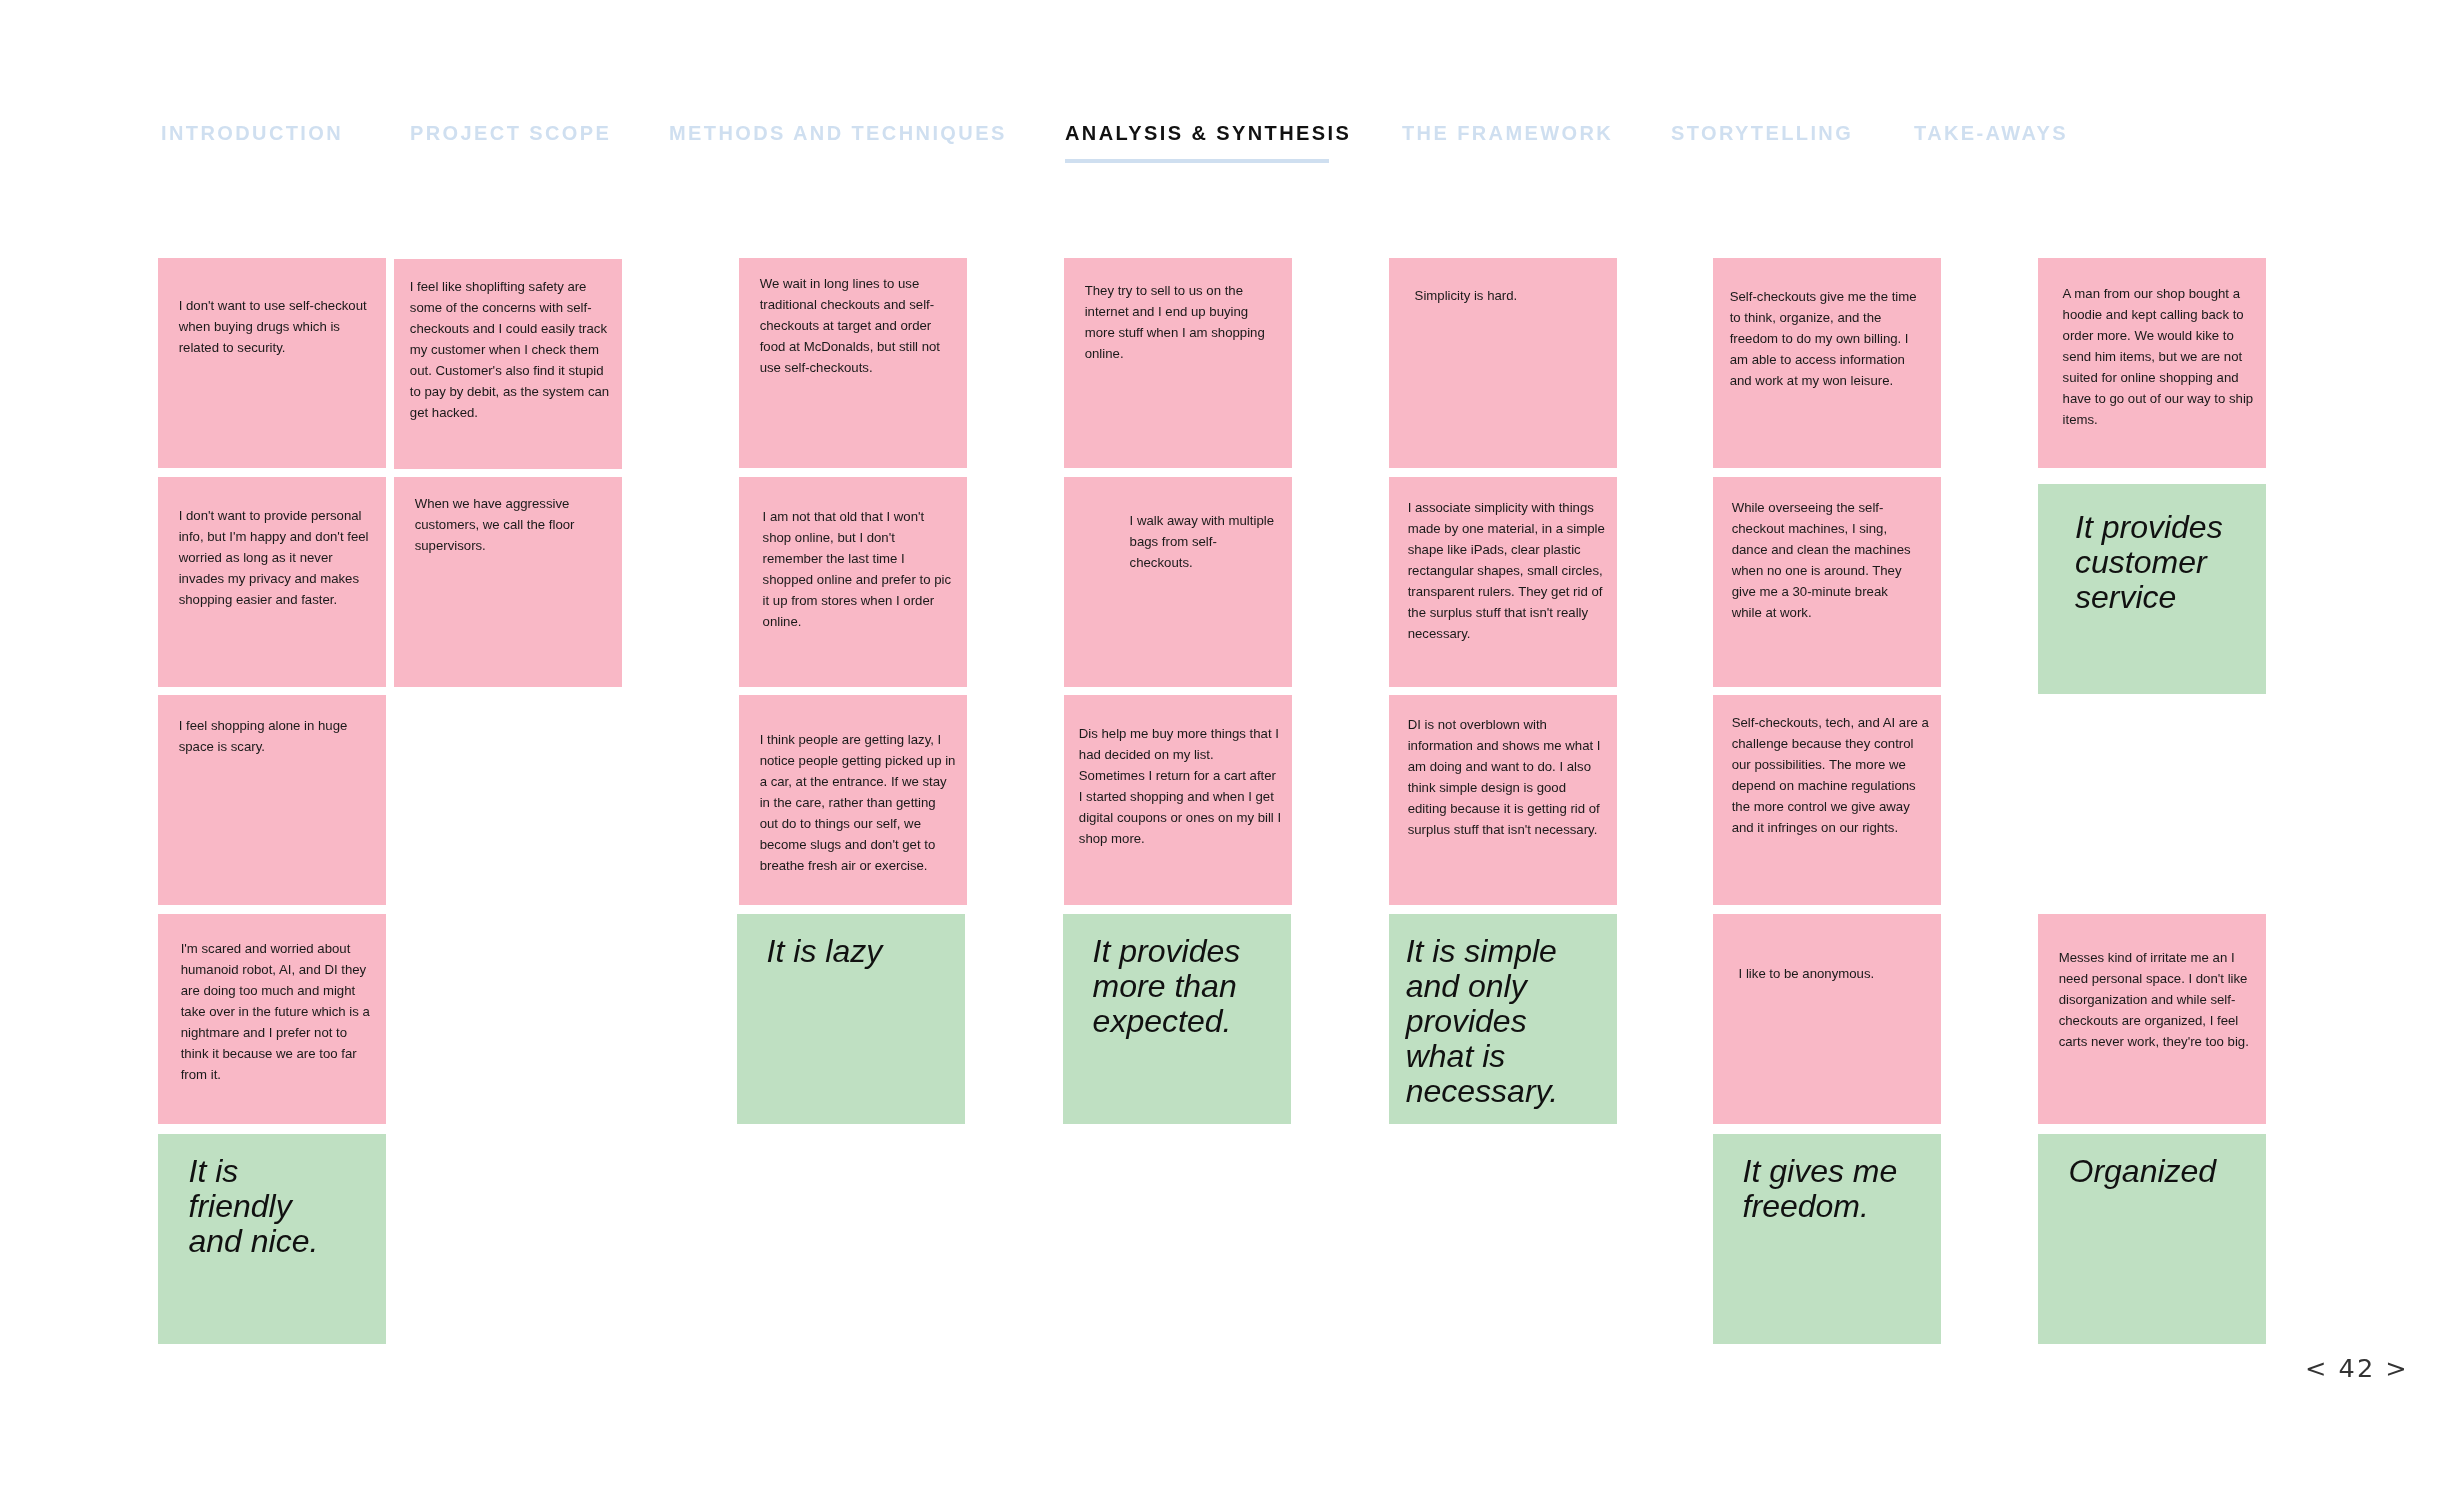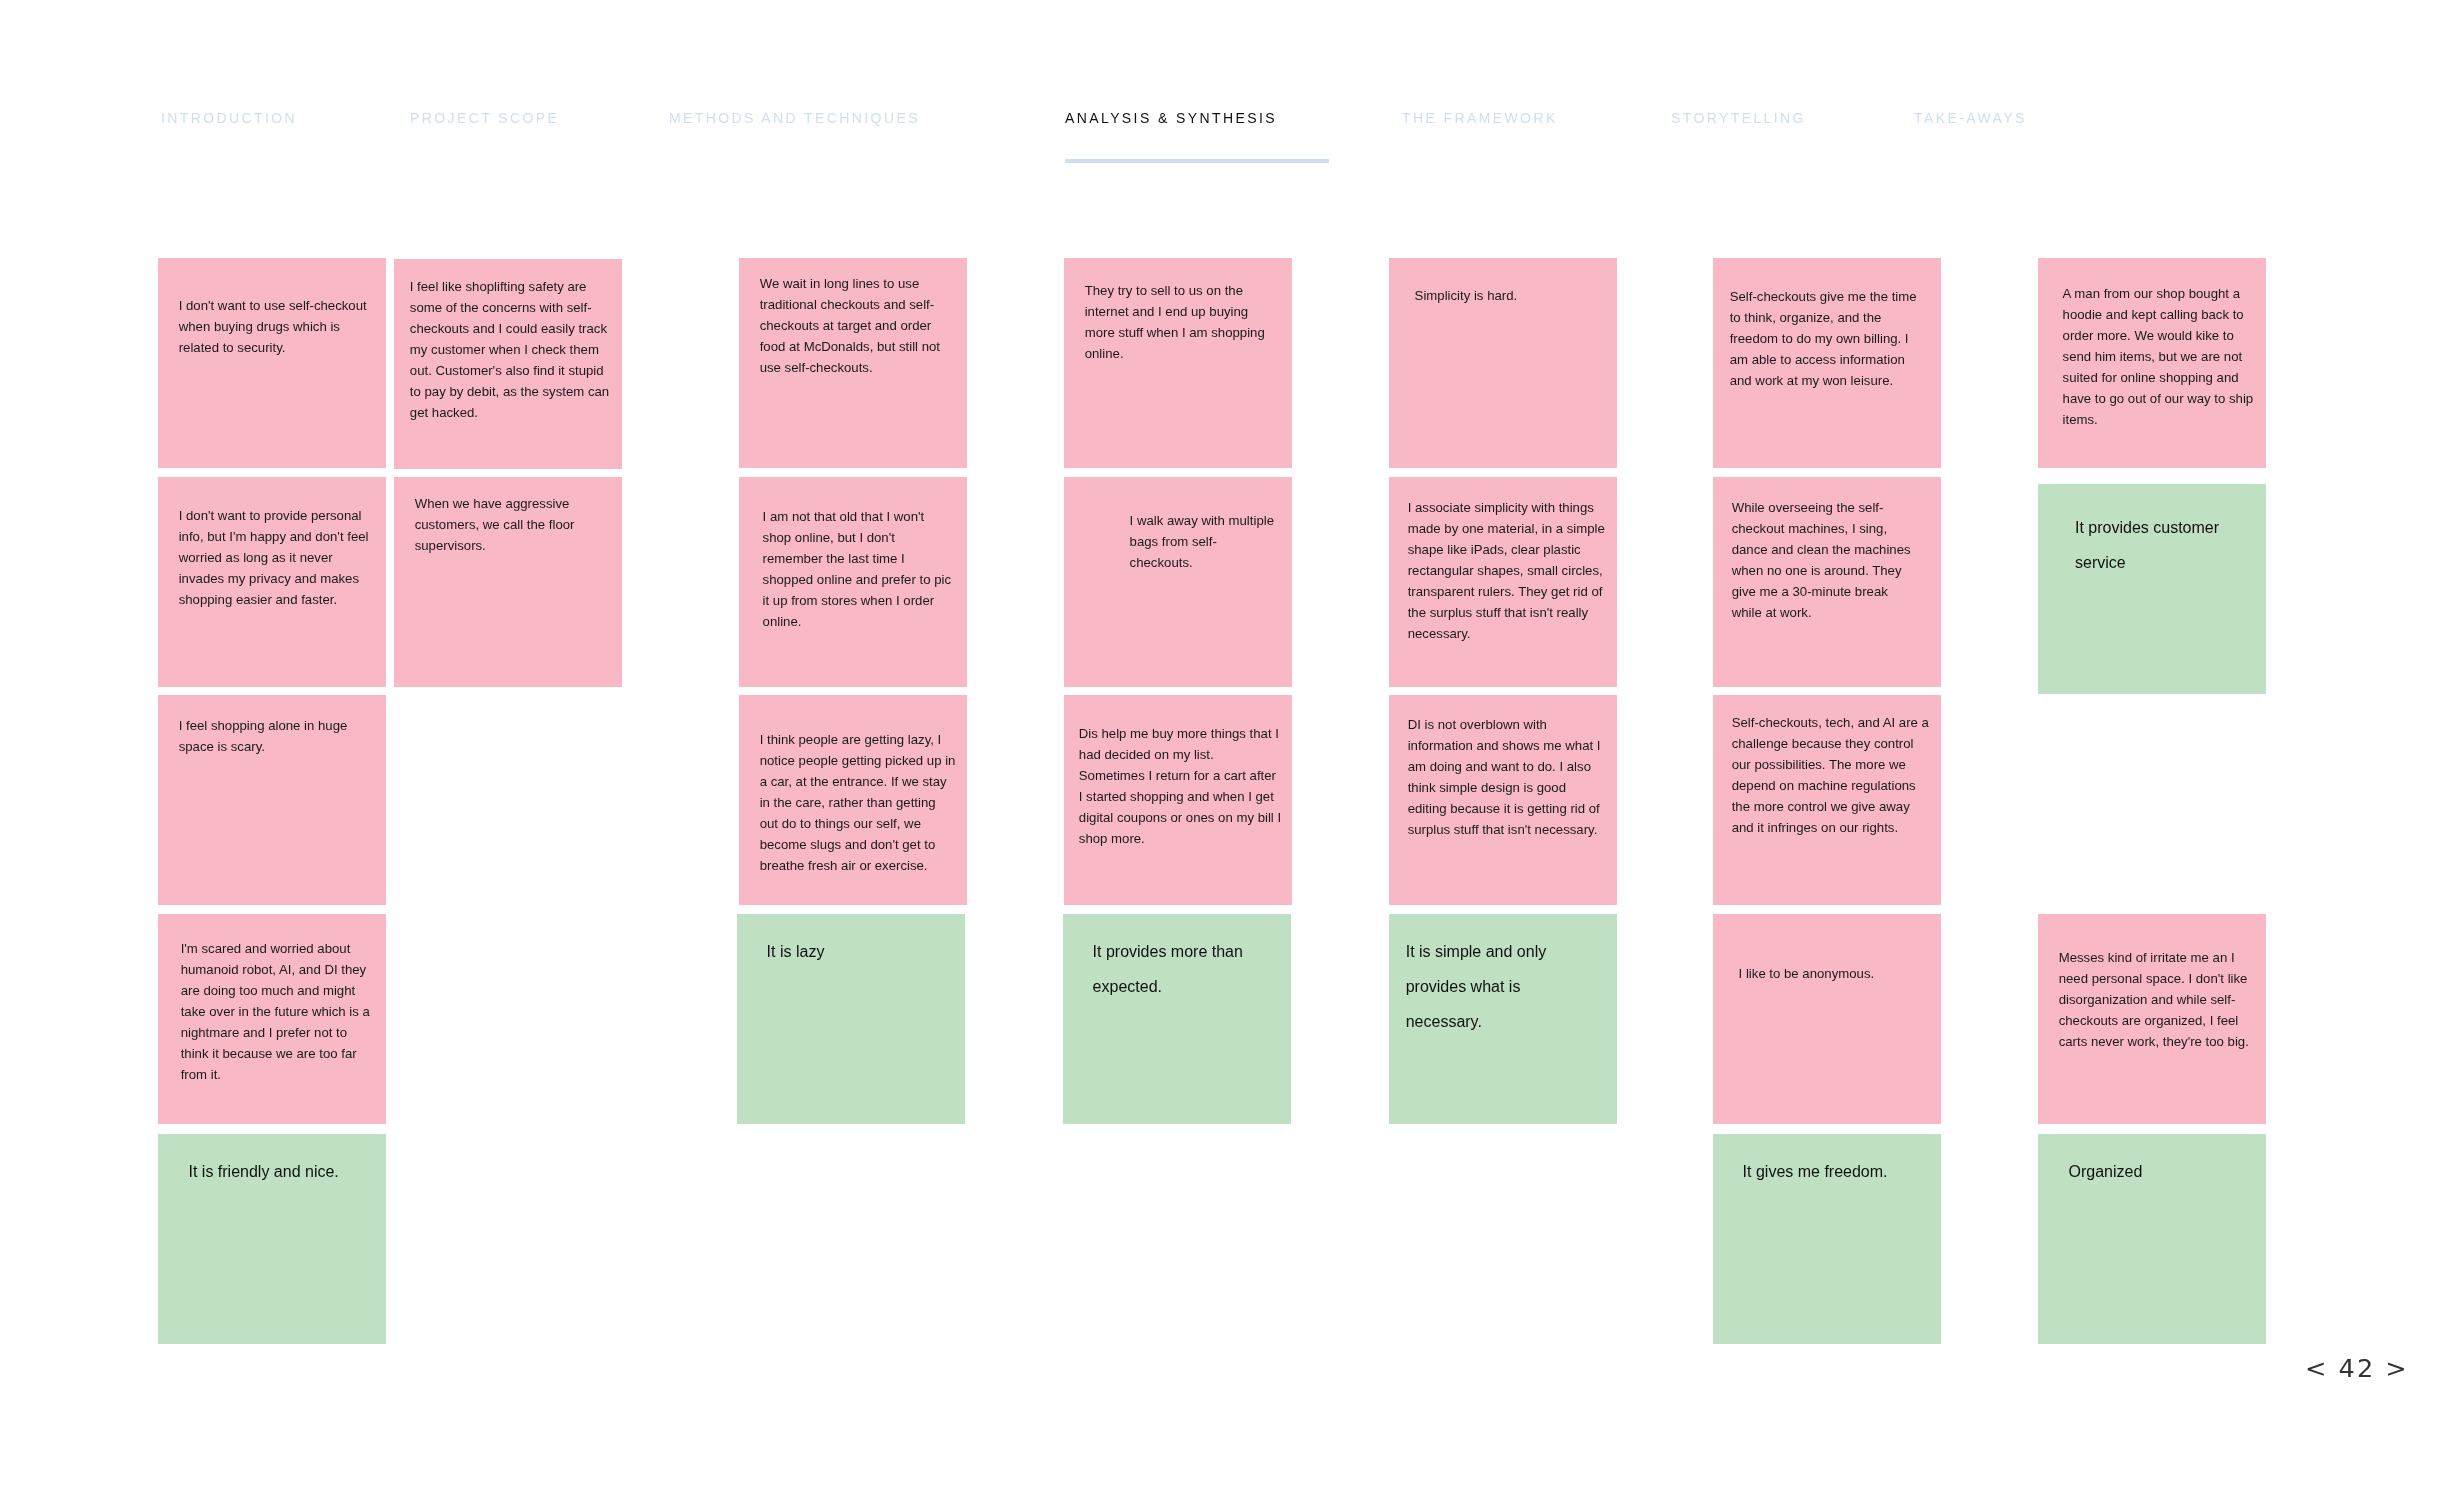--- a/index.html
+++ b/index.html
@@ -1,27 +1,27 @@
 <!DOCTYPE html>
 <html><head>
 <meta charset="utf-8">
 <style>
   html, body { margin:0; padding:0; background:#ffffff; }
   body { width:2463px; height:1491px; position:relative; overflow:hidden;
          font-family:"Liberation Sans", "DejaVu Sans", sans-serif; color:#111; }
   .nav { position:absolute; top:110px; left:0; width:2463px; height:59px; }
-  .nav-item { position:absolute; top:0; font-size:14px; letter-spacing:2.4px;
-              color:#cfdff0; white-space:nowrap; cursor:pointer; font-weight:400; }
+  .nav-item { position:absolute; top:12px; font-size:20px; letter-spacing:2.4px;
+              color:#cfdff0; white-space:nowrap; cursor:pointer; font-weight:700; }
   .nav-item.active { color:#111; }
   .nav-underline { position:absolute; top:49px; height:3.9px; background:#cfdff0; }
   .card { position:absolute; width:228px; height:210px; box-sizing:border-box; }
   .card.pink { background:#f9b8c6; }
   .card.green { background:#bfe0c2; }
   .card .txt { position:absolute; font-size:13.2px; line-height:21px; color:#1a1a1a; right:13.8px; }
-  .card.green .txt { font-size:16px; line-height:35px; color:#111; }
+  .card.green .txt { font-size:32px; line-height:35px; color:#111;font-style:italic; }
   .pager { position:absolute; left:2305px; top:1353px; font-size:25.6px; color:#333;
            font-family:"DejaVu Sans", sans-serif; letter-spacing:2px; }
   .pager span { cursor:pointer; }
 </style>
 </head>
 <body>
 
 <div class="nav">
   <div class="nav-item" style="left:161px;">INTRODUCTION</div>
   <div class="nav-item" style="left:410px;">PROJECT SCOPE</div>

